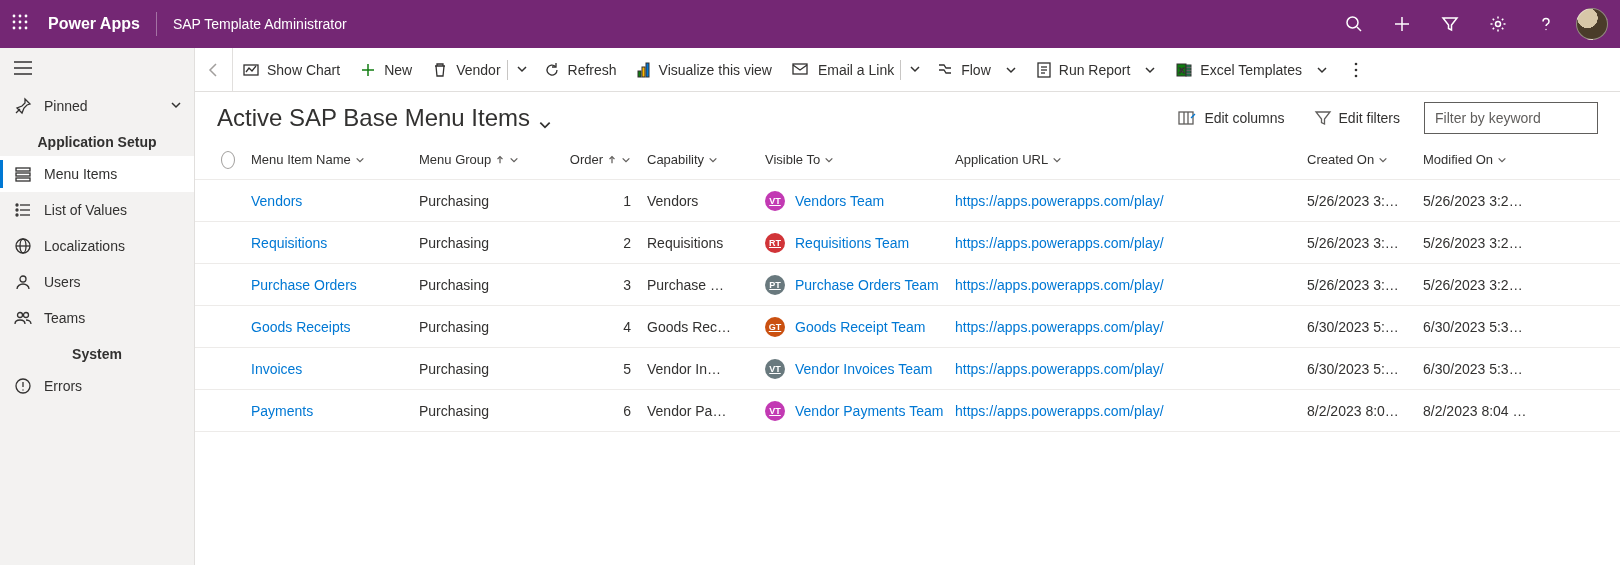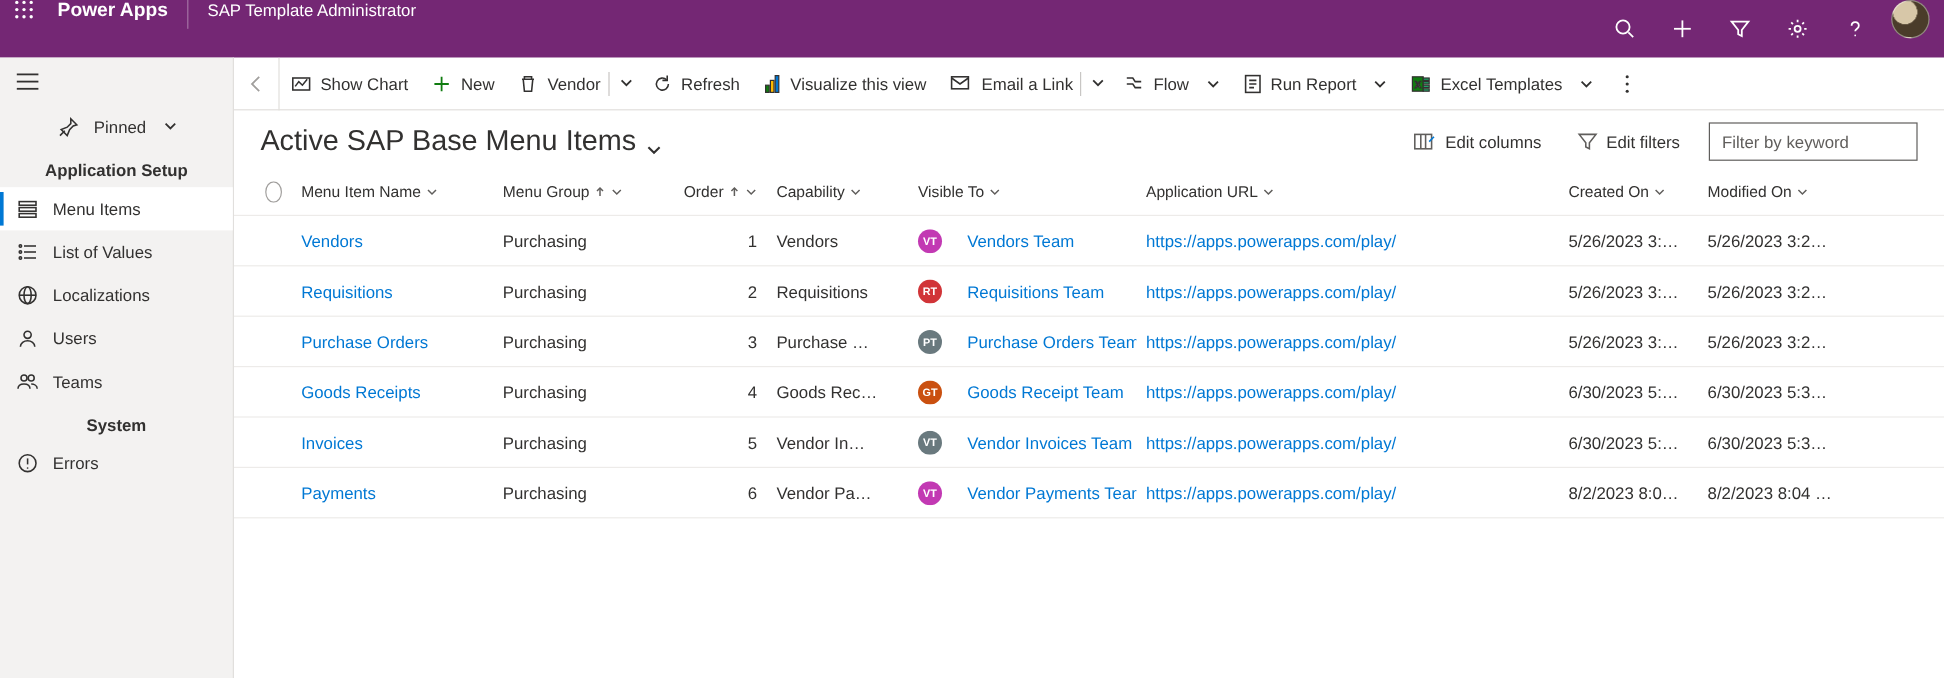--- a/index.html
+++ b/index.html
@@ -1,38 +1,38 @@
 <!DOCTYPE html>
 <html><head>
 <meta charset="utf-8">
 <style>
 * { margin: 0; padding: 0; box-sizing: border-box; font-family: "Segoe UI", -apple-system, sans-serif; }
 body { width: 1620px; height: 565px; overflow: hidden; background: #fff; font-size: 14px; color: #323130; }
 
 
-.topbar { height: 48px; background: #742774; color: #fff; display: flex; padding: 0 12px; }
+.topbar { height: 48px; background: #742774; color: #fff; display: flex; align-items: center; padding: 0 12px; }
 .waffle { width: 20px; height: 20px; display:inline-block; }
 .waffle svg { fill:#fff; }
 .brand { font-weight: 600; font-size: 16px; margin-left: 16px; }
 .divider-v { width: 1px; height: 24px; background: rgba(255,255,255,.35); margin: 0 16px; }
 .app-title { font-size: 14px; font-weight: 400; }
 .topbar-spacer { flex: 1; }
 .topbar-icon { width: 48px; height: 48px; display:flex; align-items:center; justify-content:center; cursor:pointer; }
 .topbar-icon svg { stroke:#fff; fill:none; }
 .avatar { width: 32px; height: 32px; border-radius: 50%; background: radial-gradient(circle at 35% 30%, #d7c7a8 0 35%, #4a3c2a 36% 100%); margin-left: 6px; border: 1px solid rgba(255,255,255,.4); }
 
 
 .shell { display:flex; height: calc(100% - 48px); }
 
 
 .sidebar { width: 195px; background: #f3f2f1; border-right: 1px solid #e1dfdd; display:flex; flex-direction:column; font-size: 14px; color:#323130; }
 .side-ham { height: 40px; display:flex; align-items:center; padding-left: 14px; }
 .side-ham svg { stroke:#323130; }
 .side-row { height: 36px; display:flex; align-items:center; padding-left: 14px; cursor:pointer; gap: 12px; }
-.side-row.pinned { justify-content: center; padding-right: 12px; font-weight: 400; gap: 14px; }
+.side-row.pinned { justify-content: space-between; padding-right: 12px; font-weight: 400; gap: 14px; }
 .side-group { font-weight: 600; padding: 10px 14px 6px 14px; font-size: 14px; text-align: center; }
 .side-item { height: 36px; display:flex; align-items:center; padding-left: 14px; gap: 12px; cursor:pointer; }
 .side-item.active { background: #fff; position:relative; }
 .side-item.active::before { content:""; position:absolute; left:0; top:4px; bottom:4px; width: 3px; background:#0078d4; }
 .side-icon { width:18px; height:18px; display:flex; align-items:center; justify-content:center; flex-shrink:0; }
 .side-icon svg { stroke:#323130; fill:none; }
 
 
 .content { flex:1; display:flex; flex-direction:column; position:relative; overflow:hidden;}
 .subbar { height: 44px; border-bottom: 1px solid #e1dfdd; display:flex; align-items:center; background:#fff; }
@@ -67,21 +67,21 @@
 .c-cap { width: 118px; }
 .c-vis { width: 190px; }
 .c-url { width: 352px; }
 .c-created { width: 116px; }
 .c-mod { width: 120px; }
 .hdrlbl { display:flex; align-items:center; gap:4px; cursor:pointer; }
 .chev { width:10px; height:10px; display:inline-block; }
 .arrow-up { width:10px; height:10px; }
 .sel-circle { width:18px; height:18px; border:1px solid #a19f9d; border-radius:50%; }
 .link { color:#0078d4; cursor:pointer; }
-.badge { width:20px; height:20px; border-radius:50%; color:#fff; font-size:9px; font-weight:600; display:inline-flex; align-items:center; justify-content:center; margin-right:17px; flex-shrink:0; }
+.badge { width:20px; height:20px; border-radius:50%; color:#fff; font-size:9px; font-weight:600; display:inline-flex; align-items:center; justify-content:center; margin-right:6px; flex-shrink:0;text-decoration:underline; }
 
 svg { overflow: visible; }
 </style>
 </head>
 <body>
 
 <div class="topbar">
   <span class="waffle">
     <svg viewBox="0 0 16 16" width="16" height="16">
         <g fill="#fff">

